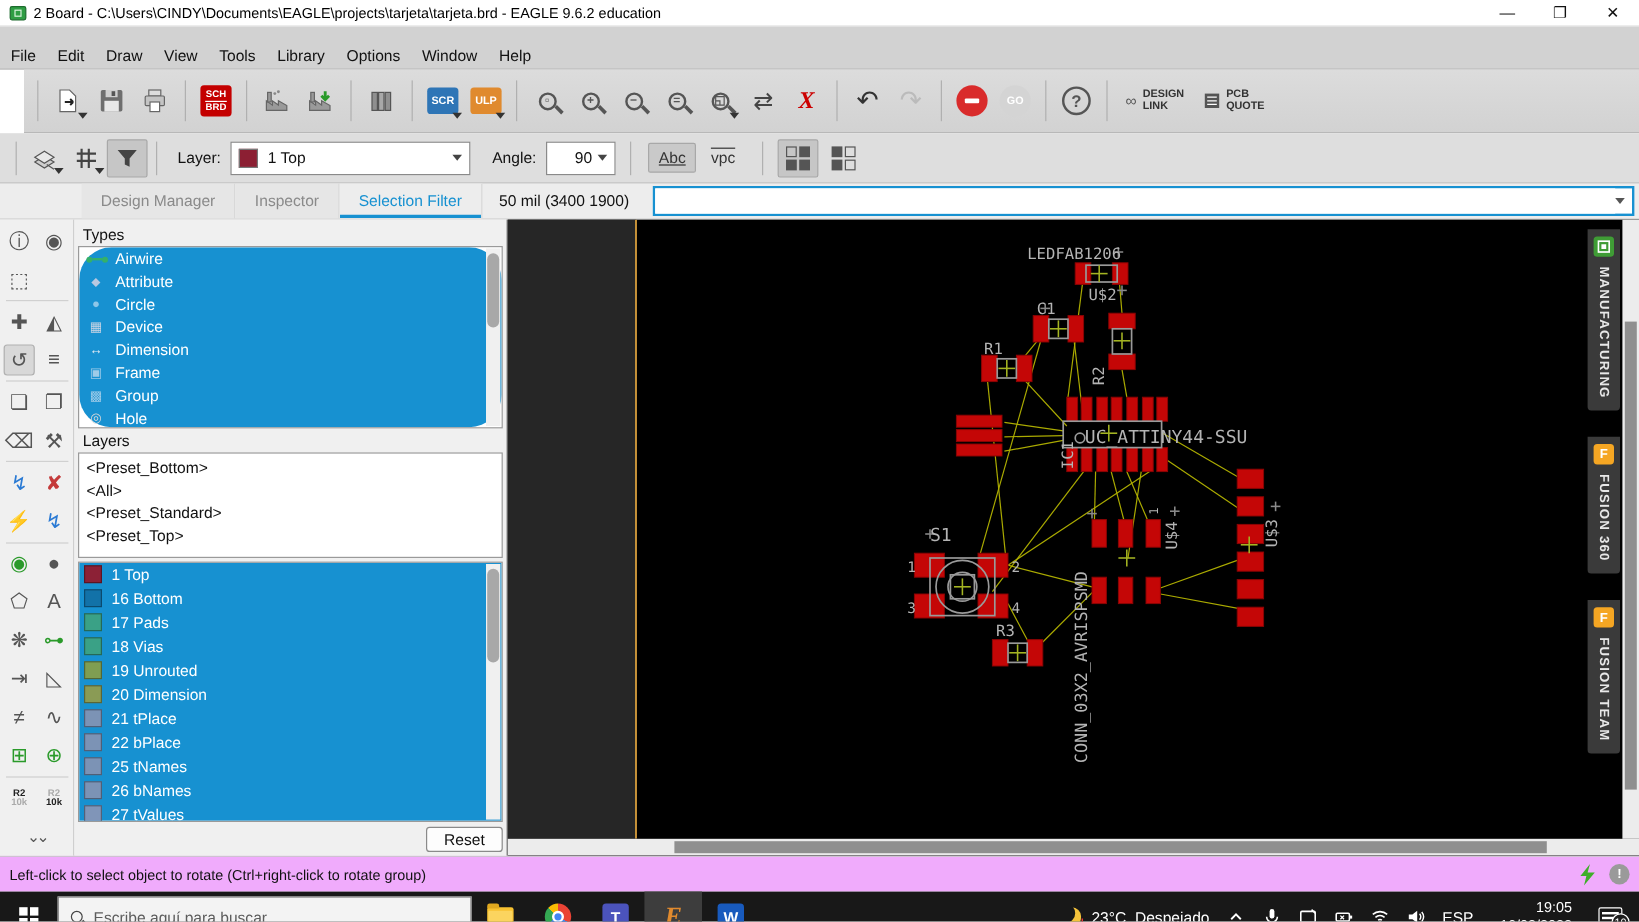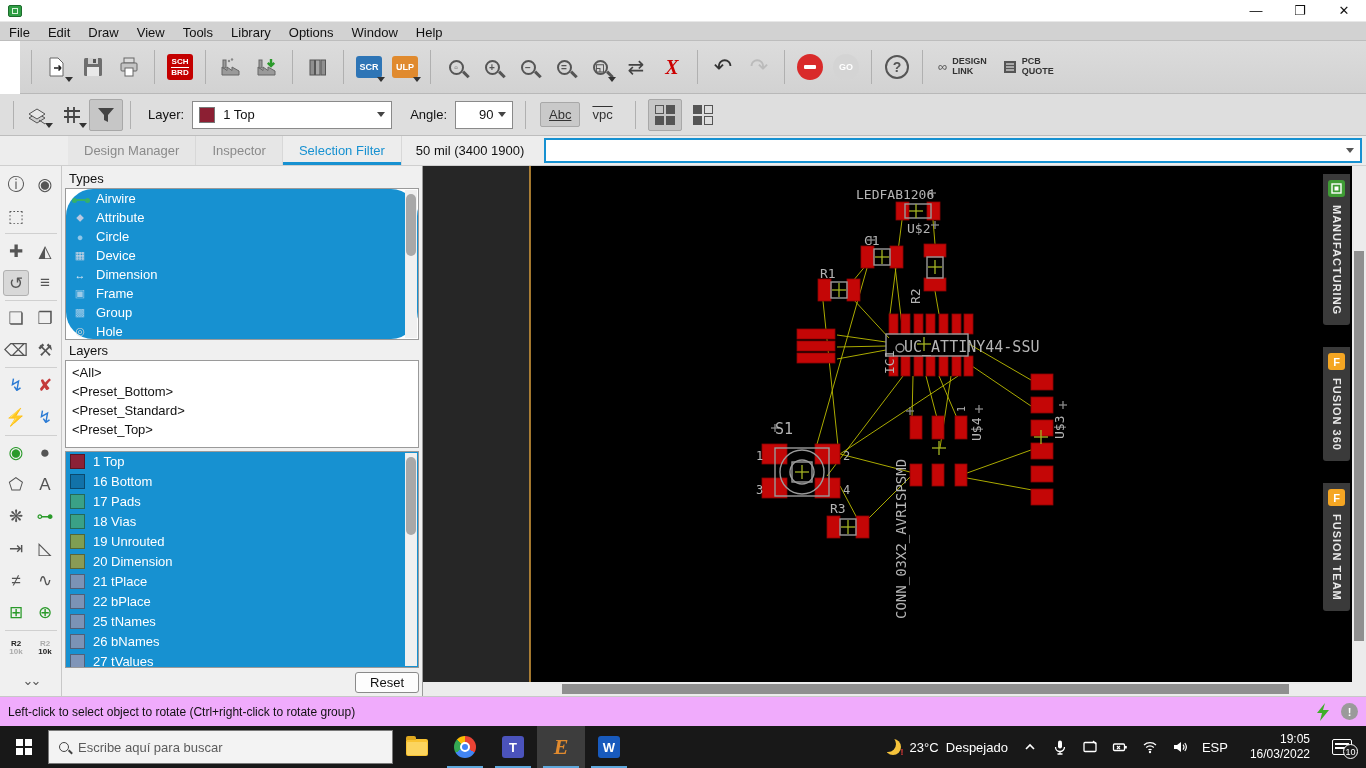--- a/index.html
+++ b/index.html
@@ -6,21 +6,21 @@
   html,body { width:1366px; height:768px; overflow:hidden; font-family:"Liberation Sans",sans-serif; background:#fff; }
 
   
   .titlebar { height:22px; background:#fff; display:flex; align-items:center; font-size:12px; color:#000; border-bottom:1px solid #e8e8e8; }
   .titlebar .appicon { width:14px; height:12px; margin:0 6px 0 8px; background:#2f9e44; border:1px solid #1d6b2d; border-radius:2px; position:relative; }
   .titlebar .appicon::after { content:""; position:absolute; inset:2px 3px; border:1px solid #d9f2dc; }
   .wincontrols { margin-left:auto; display:flex; }
   .wincontrols .wc { width:44px; height:22px; display:flex; align-items:center; justify-content:center; font-size:13px; color:#111; }
 
   
-  .menubar { height:19px; background:#d2d2d2; display:flex; align-items:flex-start; font-size:13px; color:#111; border-bottom:1px solid #bdbdbd; }
+  .menubar { height:36px; background:#d2d2d2; display:flex; align-items:flex-end; font-size:13px; color:#111; border-bottom:1px solid #bdbdbd; }
   .menubar .mi { padding:3px 9px; }
 
   
   .toolbar1 { height:53px; background:linear-gradient(#dcdcdc,#d2d2d2); display:flex; align-items:center; border-bottom:1px solid #b8b8b8; padding-left:4px;margin-left:20px; }
   .tb-sep { width:1px; height:34px; background:#b0b0b0; margin:0 7px; }
   .tbtn { width:36px; height:36px; display:flex; align-items:center; justify-content:center; position:relative; }
   .tbtn svg { display:block; }
   .caret { position:absolute; right:2px; bottom:3px; width:0; height:0; border-left:4px solid transparent; border-right:4px solid transparent; border-top:5px solid #333; }
   .badge2 { width:26px; height:26px; border-radius:3px; color:#fff; font-weight:bold; font-size:8px; display:flex; flex-direction:column; align-items:center; justify-content:center; line-height:1.15; }
   .badge1 { width:26px; height:22px; border-radius:3px; color:#fff; font-weight:bold; font-size:9px; display:flex; align-items:center; justify-content:center; }
@@ -127,20 +127,21 @@
   .notif { position:relative; width:20px; height:16px; border:1.6px solid #fff; border-radius:2px; }
   .notif i { position:absolute; left:2px; right:2px; height:1.6px; background:#fff; }
   .notif .nb { position:absolute; right:-7px; bottom:-5px; width:15px; height:15px; border-radius:50%; background:#1c1c1c; border:1px solid #fff; color:#fff; font-size:9px; display:flex; align-items:center; justify-content:center; font-style:normal; }
   .trayicn { width:16px; height:16px; }
 </style>
 </head>
 <body>
 
 <div class="titlebar">
   <span class="appicon"></span>
+  <span>2 Board - C:\Users\CINDY\Documents\EAGLE\projects\tarjeta\tarjeta.brd - EAGLE 9.6.2 education</span>
   <div class="wincontrols">
     <span class="wc">—</span>
     <span class="wc">❐</span>
     <span class="wc">✕</span>
   </div>
 </div>
 
 <div class="menubar" id="menubar">
     <span class="mi">File</span>
     <span class="mi">Edit</span>
@@ -454,22 +455,22 @@
             <span>Hole</span>
           </div>
         </div>
       <div class="vsb">
           <div class="thumb" style="top:4px;height:62px;"></div>
         </div>
     </div>
     <div class="sechead">Layers</div>
     <div class="listbox" style="height:88px;">
       <div id="presetList" style="padding-top:2px;">
+          <div class="lrow">&lt;Preset_Bottom&gt;</div>
           <div class="lrow">&lt;All&gt;</div>
-          <div class="lrow">&lt;Preset_Bottom&gt;</div>
           <div class="lrow">&lt;Preset_Standard&gt;</div>
           <div class="lrow">&lt;Preset_Top&gt;</div>
         </div>
     </div>
     <div class="listbox" style="height:218px; margin-top:3px;">
       <div class="sel-rows" id="layerList" style="height:100%;">
           <div class="crow">
             <span class="csw" style="background: rgb(140, 33, 54);"></span>
             <span>1 Top</span>
           </div>

